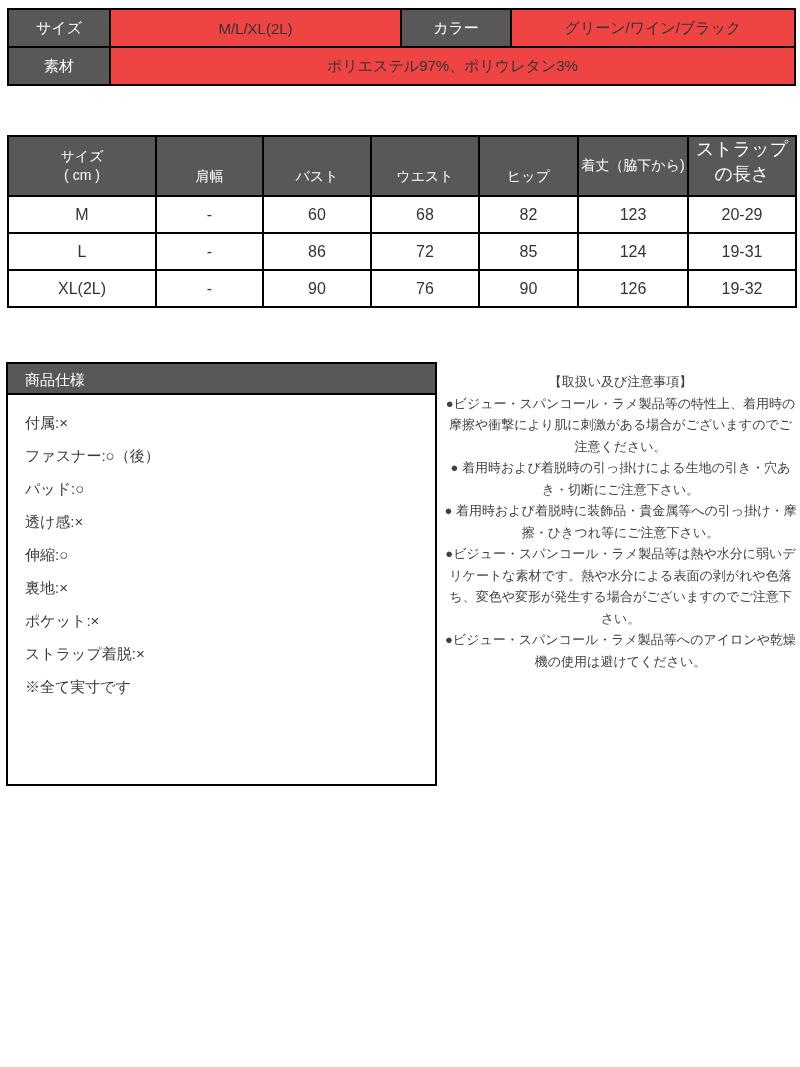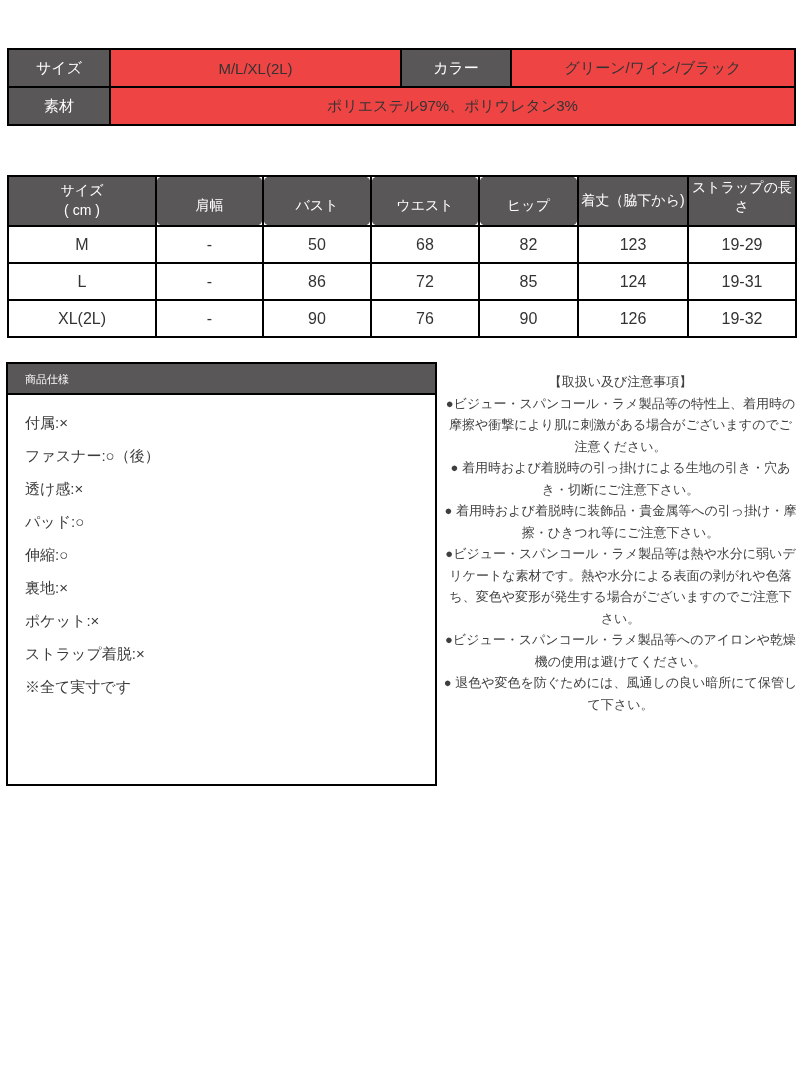--- a/index.html
+++ b/index.html
@@ -2,21 +2,21 @@
 <html><head>
 <meta charset="utf-8">
 <style>
   * { margin:0; padding:0; box-sizing:border-box; }
   html,body { background:#fff; }
   body {
     width:800px; height:1067px; position:relative; overflow:hidden;
     font-family:"Liberation Sans", sans-serif;
     color:#3b3b3b;
   }
-  table { border-collapse:collapse; table-layout:fixed;margin-top:40px; }
+  table { border-collapse:collapse; table-layout:fixed; }
 
   
   .top-table { position:absolute; left:7px; top:8px; width:787px; }
   .top-table th, .top-table td {
     border:2px solid #000; height:38px;
     text-align:center; vertical-align:middle;
   }
   .top-table th {
     background:#595757; color:#fff;
     font-weight:normal; font-size:15px;
@@ -24,34 +24,34 @@
   .top-table td { font-size:15px; color:#333; background:#ef4444; }
 
   
   .size-table { position:absolute; left:7px; top:135px; width:788px; }
   .size-table th {
     background:#595757; color:#fff; font-weight:normal;
     border:2px solid #000; height:50px; font-size:14px;
     text-align:center; vertical-align:middle; padding:0 2px;
     line-height:1.4;
   }
-  .size-table th.align-low { vertical-align:bottom; padding-bottom:9px;border-radius:8px; }
-  .size-table th.col-strap { font-size:14px; vertical-align:bottom; padding-bottom:8px; }
+  .size-table th.align-low { vertical-align:bottom; padding-bottom:9px; }
+  .size-table th.col-strap { font-size:18px; vertical-align:bottom; padding-bottom:8px; }
   .size-table td {
     border:2px solid #000; height:37px; background:#fff;
     text-align:center; vertical-align:middle; font-size:16px; color:#333;
   }
 
   
   .spec-box {
     position:absolute; left:6px; top:362px; width:431px; height:424px;
     border:2px solid #000; background:#fff;
   }
   .spec-header {
-    background:#595757; color:#fff; font-size:11px;
+    background:#595757; color:#fff; font-size:15px;
     height:31px; line-height:31px; padding-left:17px;
     border-bottom:2px solid #000;
   }
   .spec-body { padding:11px 31px 0 17px; }
   .spec-item { font-size:15px; line-height:33px; color:#3b3b3b; }
   .spec-note { font-size:15px; line-height:33px; color:#3b3b3b; }
 
   
   .notes {
     position:absolute; left:443px; top:371px; width:355px;
@@ -106,25 +106,25 @@
       <th class="align-low">肩幅</th>
       <th class="align-low">バスト</th>
       <th class="align-low">ウエスト</th>
       <th class="align-low">ヒップ</th>
       <th>着丈（脇下から)</th>
       <th class="col-strap">ストラップの長さ</th>
     </tr>
     <tr>
       <td>M</td>
       <td>-</td>
-      <td>50</td>
+      <td>60</td>
       <td>68</td>
       <td>82</td>
       <td>123</td>
-      <td>19-29</td>
+      <td>20-29</td>
     </tr>
     <tr>
       <td>L</td>
       <td>-</td>
       <td>86</td>
       <td>72</td>
       <td>85</td>
       <td>124</td>
       <td>19-31</td>
     </tr>
@@ -138,33 +138,32 @@
       <td>19-32</td>
     </tr>
   </tbody>
     </table>
 
   <div class="spec-box">
     <div class="spec-header">商品仕様</div>
     <div class="spec-body">
       <div class="spec-item">付属:×</div>
       <div class="spec-item">ファスナー:○（後）</div>
+      <div class="spec-item">パッド:○</div>
       <div class="spec-item">透け感:×</div>
-      <div class="spec-item">パッド:○</div>
       <div class="spec-item">伸縮:○</div>
       <div class="spec-item">裏地:×</div>
       <div class="spec-item">ポケット:×</div>
       <div class="spec-item">ストラップ着脱:×</div>
       <div class="spec-note">※全て実寸です</div>
     </div>
   </div>
 
   <div class="notes">
     <p class="notes-title">【取扱い及び注意事項】</p>
     <p class="notes-item">●ビジュー・スパンコール・ラメ製品等の特性上、着用時の摩擦や衝撃により肌に刺激がある場合がございますのでご注意ください。</p>
     <p class="notes-item">● 着用時および着脱時の引っ掛けによる生地の引き・穴あき・切断にご注意下さい。</p>
     <p class="notes-item">● 着用時および着脱時に装飾品・貴金属等への引っ掛け・摩擦・ひきつれ等にご注意下さい。</p>
     <p class="notes-item">●ビジュー・スパンコール・ラメ製品等は熱や水分に弱いデリケートな素材です。熱や水分による表面の剥がれや色落ち、変色や変形が発生する場合がございますのでご注意下さい。</p>
     <p class="notes-item">●ビジュー・スパンコール・ラメ製品等へのアイロンや乾燥機の使用は避けてください。</p>
-    <p class="notes-item">● 退色や変色を防ぐためには、風通しの良い暗所にて保管して下さい。</p>
   </div>
 
 </div>
 
 </body></html>

